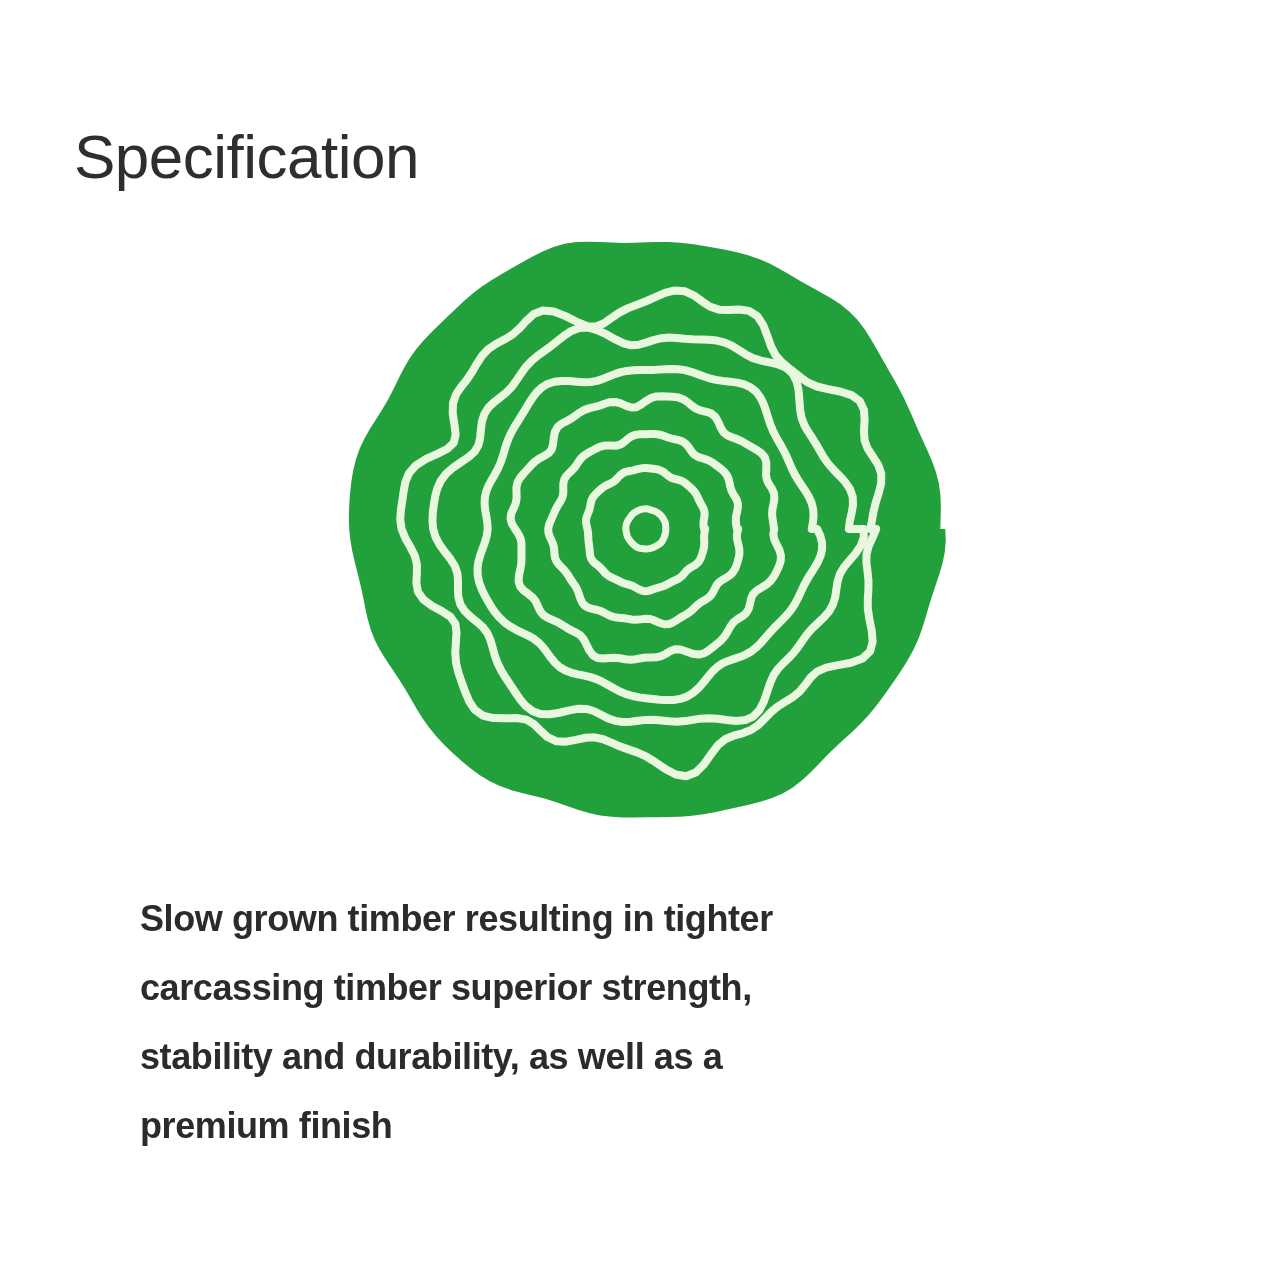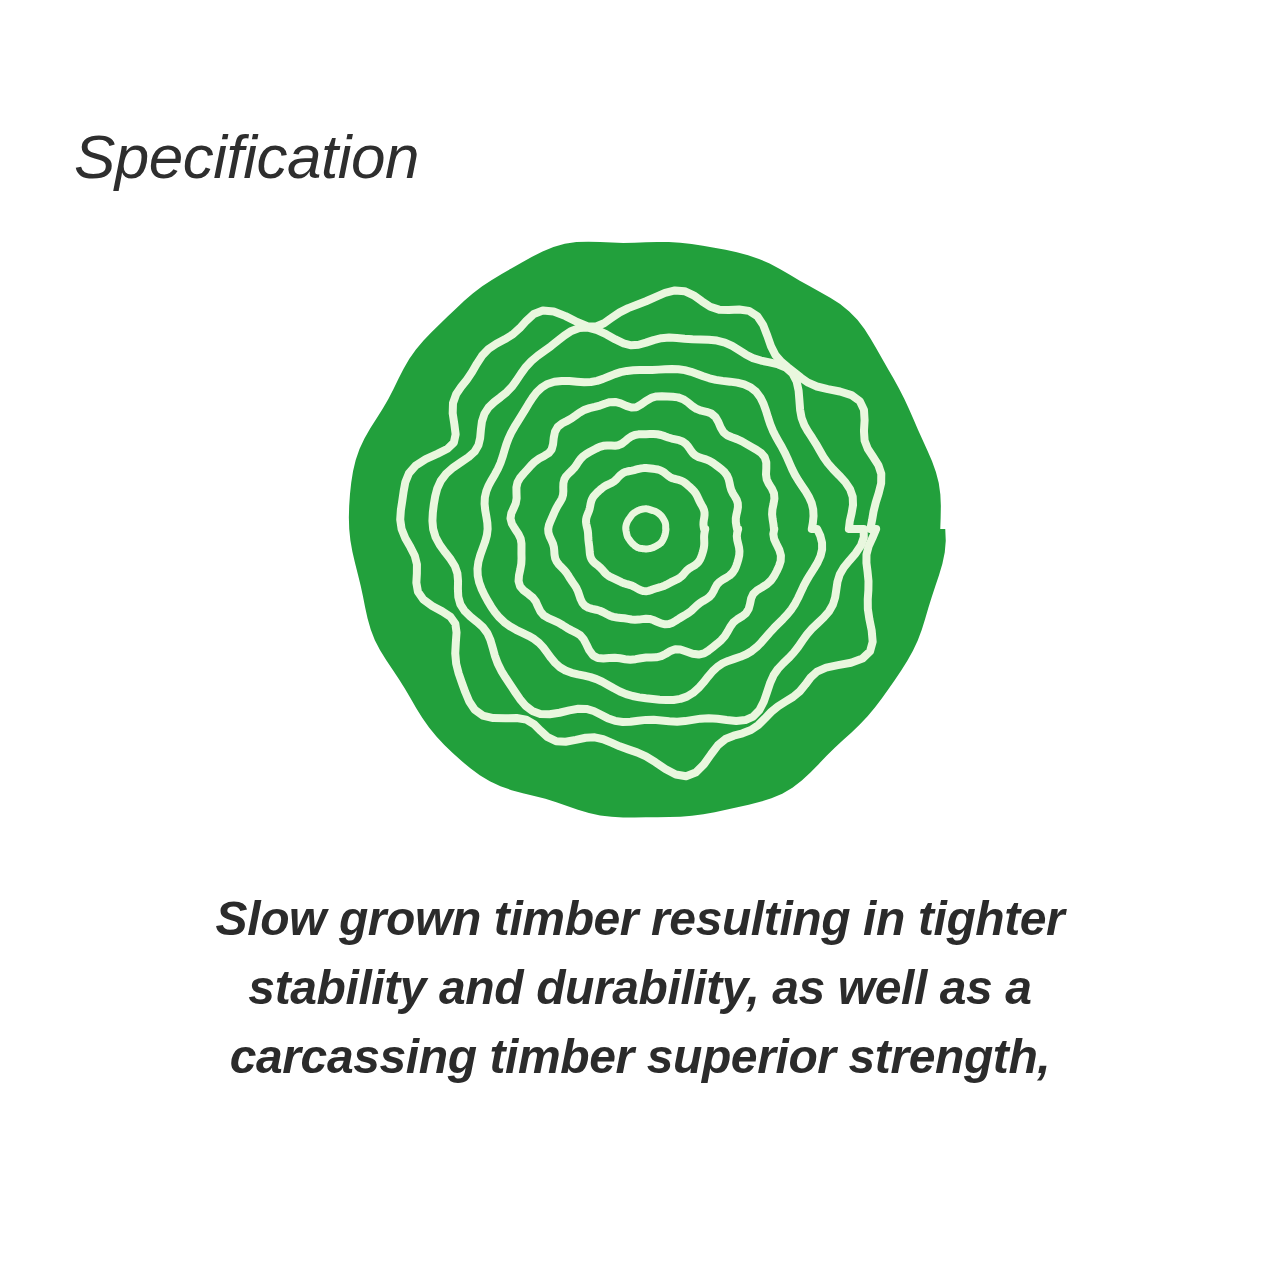--- a/index.html
+++ b/index.html
@@ -13,21 +13,20 @@
     position: relative;
     overflow: hidden;
     font-family: "Liberation Sans", sans-serif;
     -webkit-font-smoothing: antialiased;
   }
 
   #page-root {
     position: absolute;
     inset: 0;
     background: var(--page-bg, #ffffff);
-    font-style: italic;
   }
 
   
   .page-title {
     position: absolute;
     left: 74px;
     top: 82px;
     font-size: 62px;
     line-height: 1.06;
     font-weight: 400;
@@ -50,22 +49,22 @@
     height: 100%;
     overflow: visible;
   }
 
   
   .caption {
     position: absolute;
     left: 140px;
     top: 884px;
     width: 1000px;
-    text-align: center;
-    font-size: 48px;
+    text-align: left;
+    font-size: 36px;
     line-height: 69px;
     font-weight: 700;
     letter-spacing: -0.4px;
     color: #2b2b2b;
   }
   .caption .cap-line {
     display: block;
     white-space: nowrap;
   }
 </style>
@@ -93,17 +92,18 @@
           <path d="M428.30 297.00L427.30 301.94L428.10 306.96L430.55 312.27L433.32 317.86L434.92 323.51L434.69 328.95L433.04 334.07L430.79 338.99L428.29 343.76L425.20 348.24L421.06 352.14L416.00 355.40L411.00 358.42L407.23 361.92L405.15 366.42L404.07 371.71L402.66 376.96L399.92 381.31L395.84 384.53L391.35 387.25L387.41 390.43L384.36 394.58L381.72 399.42L378.79 404.15L375.21 408.21L371.14 411.70L366.93 415.07L362.65 418.48L358.01 421.32L352.65 422.58L346.59 421.77L340.31 419.56L334.41 417.54L329.21 417.21L324.55 418.93L320.00 421.73L315.23 424.14L310.22 425.31L305.11 425.49L300.00 425.59L294.86 426.23L289.63 427.18L284.35 427.67L279.12 427.24L273.97 426.29L268.73 425.69L263.19 425.97L257.39 426.56L251.79 426.10L247.00 423.42L243.32 418.47L240.45 412.48L237.62 407.05L234.17 403.13L229.98 400.53L225.45 398.38L221.03 395.96L216.80 393.24L212.39 390.64L207.49 388.40L202.36 386.18L197.75 383.29L194.33 379.30L192.02 374.51L189.88 369.70L186.80 365.54L182.47 362.03L177.74 358.55L174.10 354.35L172.57 349.15L173.01 343.29L174.31 337.35L175.29 331.75L175.54 326.52L175.44 321.48L175.47 316.49L175.47 311.56L174.66 306.75L172.41 301.95L169.05 297.00L165.91 291.79L164.50 286.46L165.35 281.25L167.61 276.28L169.74 271.40L170.64 266.32L170.48 260.91L170.41 255.40L171.58 250.19L174.26 245.54L177.84 241.36L181.51 237.35L185.03 233.39L188.81 229.68L193.27 226.54L198.20 223.92L202.65 221.18L205.67 217.40L207.08 212.13L207.73 205.84L208.98 199.71L211.70 194.86L215.86 191.55L220.67 189.12L225.34 186.60L229.64 183.57L233.91 180.40L238.55 177.84L243.62 176.17L248.84 174.97L253.90 173.54L258.79 171.70L263.79 170.14L269.12 169.91L274.72 171.42L280.26 173.86L285.45 175.56L290.29 175.15L295.05 172.54L300.00 168.95L305.21 165.97L310.56 164.46L315.91 164.19L321.26 164.39L326.64 164.66L331.99 165.37L337.06 167.18L341.68 170.25L345.98 173.85L350.38 176.84L355.22 178.66L360.43 179.82L365.41 181.60L369.45 185.03L372.35 190.02L374.66 195.48L377.34 200.07L381.08 203.21L385.83 205.27L390.96 207.13L395.90 209.41L400.59 212.12L405.38 214.92L410.41 217.74L415.18 220.96L418.70 225.13L420.29 230.44L420.29 236.44L420.00 242.34L420.77 247.58L423.01 252.16L425.89 256.59L427.98 261.34L428.42 266.54L427.52 271.94L426.41 277.22L426.08 282.26L426.62 287.15L427.42 292.05L427.96 297.00Z" stroke="#e9f7de" stroke-width="8"></path>
           <path d="M471.10 297.00L474.27 303.74L476.04 310.63L476.09 317.51L474.46 324.19L471.55 330.58L467.91 336.67L464.13 342.55L460.63 348.36L457.56 354.20L454.80 360.10L452.08 365.99L449.06 371.73L445.52 377.19L441.45 382.29L436.98 387.06L432.37 391.63L427.85 396.18L423.56 400.84L419.43 405.64L415.28 410.43L410.83 414.97L405.87 418.98L400.35 422.26L394.37 424.81L388.20 426.90L382.17 428.94L376.52 431.44L371.37 434.83L366.65 439.26L362.13 444.60L357.51 450.40L352.52 456.05L346.98 460.93L340.89 464.60L334.34 466.89L327.51 467.94L320.58 468.06L313.65 467.67L306.79 467.04L300.00 466.31L293.28 465.38L286.64 464.04L280.14 462.09L273.85 459.47L267.80 456.31L261.95 452.94L256.22 449.75L250.44 447.09L244.47 445.11L238.26 443.67L231.87 442.41L225.51 440.86L219.44 438.54L213.93 435.21L209.10 430.87L204.90 425.81L201.07 420.48L197.25 415.38L193.03 410.87L188.16 407.05L182.56 403.82L176.42 400.86L170.06 397.79L163.90 394.30L158.26 390.19L153.29 385.46L148.98 380.22L145.17 374.63L141.68 368.82L138.43 362.85L135.51 356.71L133.18 350.34L131.75 343.69L131.48 336.81L132.42 329.80L134.36 322.81L136.82 316.00L139.19 309.45L140.91 303.15L141.64 297.00L141.34 290.87L140.36 284.64L139.23 278.28L138.57 271.84L138.85 265.46L140.27 259.27L142.70 253.35L145.78 247.69L149.01 242.19L151.99 236.67L154.48 230.99L156.52 225.06L158.33 218.93L160.23 212.72L162.48 206.58L165.23 200.65L168.42 194.93L171.90 189.34L175.46 183.72L179.00 177.94L182.55 171.98L186.31 166.01L190.56 160.40L195.58 155.58L201.51 151.96L208.31 149.76L215.73 148.93L223.42 149.10L231.00 149.72L238.19 150.17L244.87 149.95L251.08 148.83L256.98 146.91L262.80 144.52L268.69 142.14L274.76 140.18L280.98 138.90L287.31 138.28L293.66 138.11L300.00 138.09L306.35 137.96L312.75 137.63L319.22 137.20L325.76 136.94L332.31 137.18L338.76 138.13L345.06 139.79L351.19 141.96L357.26 144.27L363.43 146.32L369.87 147.86L376.70 148.88L383.86 149.65L391.14 150.65L398.19 152.40L404.59 155.35L410.01 159.69L414.30 165.31L417.54 171.88L420.03 178.89L422.16 185.88L424.35 192.50L426.83 198.62L429.67 204.30L432.74 209.72L435.83 215.10L438.72 220.56L441.33 226.14L443.76 231.79L446.23 237.40L449.00 242.91L452.22 248.33L455.84 253.75L459.59 259.30L463.03 265.09L465.68 271.18L467.20 277.53L467.53 284.03L466.90 290.55L465.80 297.00Z" stroke="#e9f7de" stroke-width="8"></path>
           <path d="M517.66 297.00L517.80 305.39L514.93 313.58L509.68 321.32L503.44 328.58L497.76 335.55L493.70 342.57L491.46 349.92L490.33 357.60L489.14 365.38L486.82 372.83L482.88 379.62L477.58 385.67L471.68 391.22L465.99 396.69L460.98 402.41L456.58 408.49L452.33 414.68L447.72 420.64L442.57 426.15L437.12 431.38L431.94 436.88L427.53 443.33L424.03 451.19L421.04 460.27L417.77 469.72L413.33 478.24L407.19 484.58L399.34 488.06L390.27 488.90L380.75 488.04L371.44 486.79L362.72 486.19L354.58 486.65L346.76 487.85L338.99 489.08L331.14 489.65L323.23 489.35L315.38 488.52L307.65 487.85L300.00 487.88L292.32 488.67L284.53 489.66L276.69 489.98L268.99 488.86L261.61 486.16L254.56 482.48L247.62 479.00L240.36 476.90L232.32 476.79L223.32 478.43L213.56 480.75L203.65 482.32L194.34 481.90L186.22 478.96L179.49 473.75L173.91 467.08L168.98 459.88L164.27 452.74L159.65 445.79L155.32 438.78L151.65 431.39L148.82 423.54L146.61 415.51L144.35 407.82L141.24 400.96L136.71 395.06L130.84 389.84L124.39 384.69L118.54 378.98L114.36 372.36L112.29 364.87L111.90 356.89L112.05 348.95L111.38 341.38L108.95 334.24L104.64 327.32L99.18 320.29L93.78 312.91L89.57 305.10L87.15 297.00L86.42 288.78L86.84 280.56L87.82 272.39L89.21 264.28L91.32 256.32L94.80 248.72L100.11 241.75L107.14 235.59L115.09 230.15L122.67 225.02L128.66 219.59L132.41 213.31L134.15 205.98L134.88 197.84L135.94 189.57L138.38 181.92L142.60 175.40L148.26 169.99L154.52 165.21L160.54 160.33L165.85 154.78L170.51 148.42L175.00 141.61L179.86 134.95L185.43 128.96L191.66 123.74L198.27 118.98L204.94 114.16L211.54 108.95L218.25 103.59L225.42 98.89L233.34 95.93L242.04 95.60L251.26 98.04L260.52 102.48L269.37 107.47L277.59 111.43L285.24 113.27L292.61 112.77L300.00 110.65L307.57 108.09L315.32 106.20L323.13 105.52L330.88 105.90L338.62 106.72L346.46 107.36L354.51 107.60L362.74 107.76L370.95 108.54L378.81 110.53L386.14 113.89L392.98 118.16L399.73 122.49L406.89 126.06L414.85 128.55L423.54 130.37L432.35 132.47L440.35 135.95L446.60 141.58L450.62 149.39L452.62 158.74L453.42 168.59L454.13 177.92L455.67 186.16L458.40 193.28L462.08 199.66L466.14 205.82L470.06 212.08L473.73 218.51L477.48 224.95L481.87 231.25L487.21 237.39L493.30 243.57L499.30 250.11L504.08 257.22L506.72 264.91L507.02 272.99L505.62 281.14L503.80 289.15L502.87 297.00Z" stroke="#e9f7de" stroke-width="8"></path>
           <path d="M530.18 297.00L526.55 305.69L522.68 314.10L520.48 322.47L520.44 331.08L521.60 340.02L522.49 349.13L522.37 358.21L521.75 367.32L521.85 376.88L523.40 387.31L525.70 398.55L526.68 409.73L524.02 419.44L516.53 426.50L505.04 430.72L491.99 433.14L480.12 435.58L471.03 439.57L464.60 445.50L459.38 452.56L453.78 459.36L447.02 465.00L439.45 469.65L431.98 474.30L425.21 479.89L418.94 486.44L412.43 492.94L404.97 498.07L396.52 501.34L387.71 503.68L379.40 507.05L371.97 513.19L365.09 522.26L357.91 532.41L349.65 540.60L340.12 544.23L329.78 542.56L319.35 537.01L309.39 530.20L300.00 524.39L291.01 520.35L282.23 517.39L273.65 514.32L265.32 510.69L257.15 507.24L248.75 505.34L239.67 505.77L229.79 507.90L219.58 509.74L209.96 509.17L201.65 505.21L194.65 498.80L187.99 492.21L180.28 487.67L170.59 486.03L159.13 486.24L147.26 486.10L136.74 483.56L128.74 477.82L123.23 469.53L119.27 460.05L115.83 450.52L112.61 441.18L110.16 431.62L109.24 421.40L109.81 410.75L110.54 400.56L109.35 391.81L104.57 384.93L96.20 379.39L86.16 374.00L77.33 367.61L71.95 359.77L70.35 350.81L70.87 341.48L70.94 332.41L68.78 323.71L64.38 315.10L59.32 306.23L55.58 297.00L54.22 287.58L54.85 278.17L56.26 268.84L57.61 259.53L59.31 250.27L62.85 241.43L69.64 233.59L79.73 227.15L91.33 221.86L101.52 216.76L107.84 210.54L109.63 202.33L108.36 192.25L106.70 181.39L107.00 171.14L110.09 162.33L115.21 154.82L120.87 147.68L126.05 140.06L130.80 131.86L135.99 123.83L142.48 116.99L150.34 111.71L158.78 107.29L166.77 102.39L173.83 96.05L180.46 88.67L187.80 82.09L196.83 78.59L207.69 79.49L219.54 84.14L231.10 90.03L241.39 94.16L250.20 94.55L258.06 91.21L265.73 85.81L273.73 80.40L282.19 76.13L290.97 72.74L300.00 69.24L309.34 65.07L319.04 60.92L328.93 58.46L338.59 59.21L347.62 63.36L355.99 69.37L364.22 74.75L373.03 77.64L382.80 77.94L393.16 77.48L403.02 78.89L411.19 84.02L417.12 92.88L421.32 103.77L425.03 114.37L429.47 123.07L435.14 129.69L441.65 135.12L448.35 140.37L454.99 145.73L462.18 150.68L470.94 154.50L481.80 157.12L493.95 159.47L505.39 163.06L513.80 169.13L517.97 177.86L518.59 188.30L517.95 198.94L518.61 208.62L521.91 217.10L527.18 224.96L532.35 233.04L535.28 241.87L535.14 251.35L532.74 261.02L529.77 270.46L527.53 279.52L526.05 288.33L524.32 297.00Z" stroke="#e9f7de" stroke-width="8"></path>
         </g>
     </svg>
   </div>
 
   <div class="caption">
     <span class="cap-line">Slow grown timber resulting in tighter</span>
+    <span class="cap-line">carcassing timber superior strength,</span>
     <span class="cap-line">stability and durability, as well as a</span>
-    <span class="cap-line">carcassing timber superior strength,</span>
+    <span class="cap-line">premium finish</span>
   </div>
 
 </div>
 
 </body></html>

